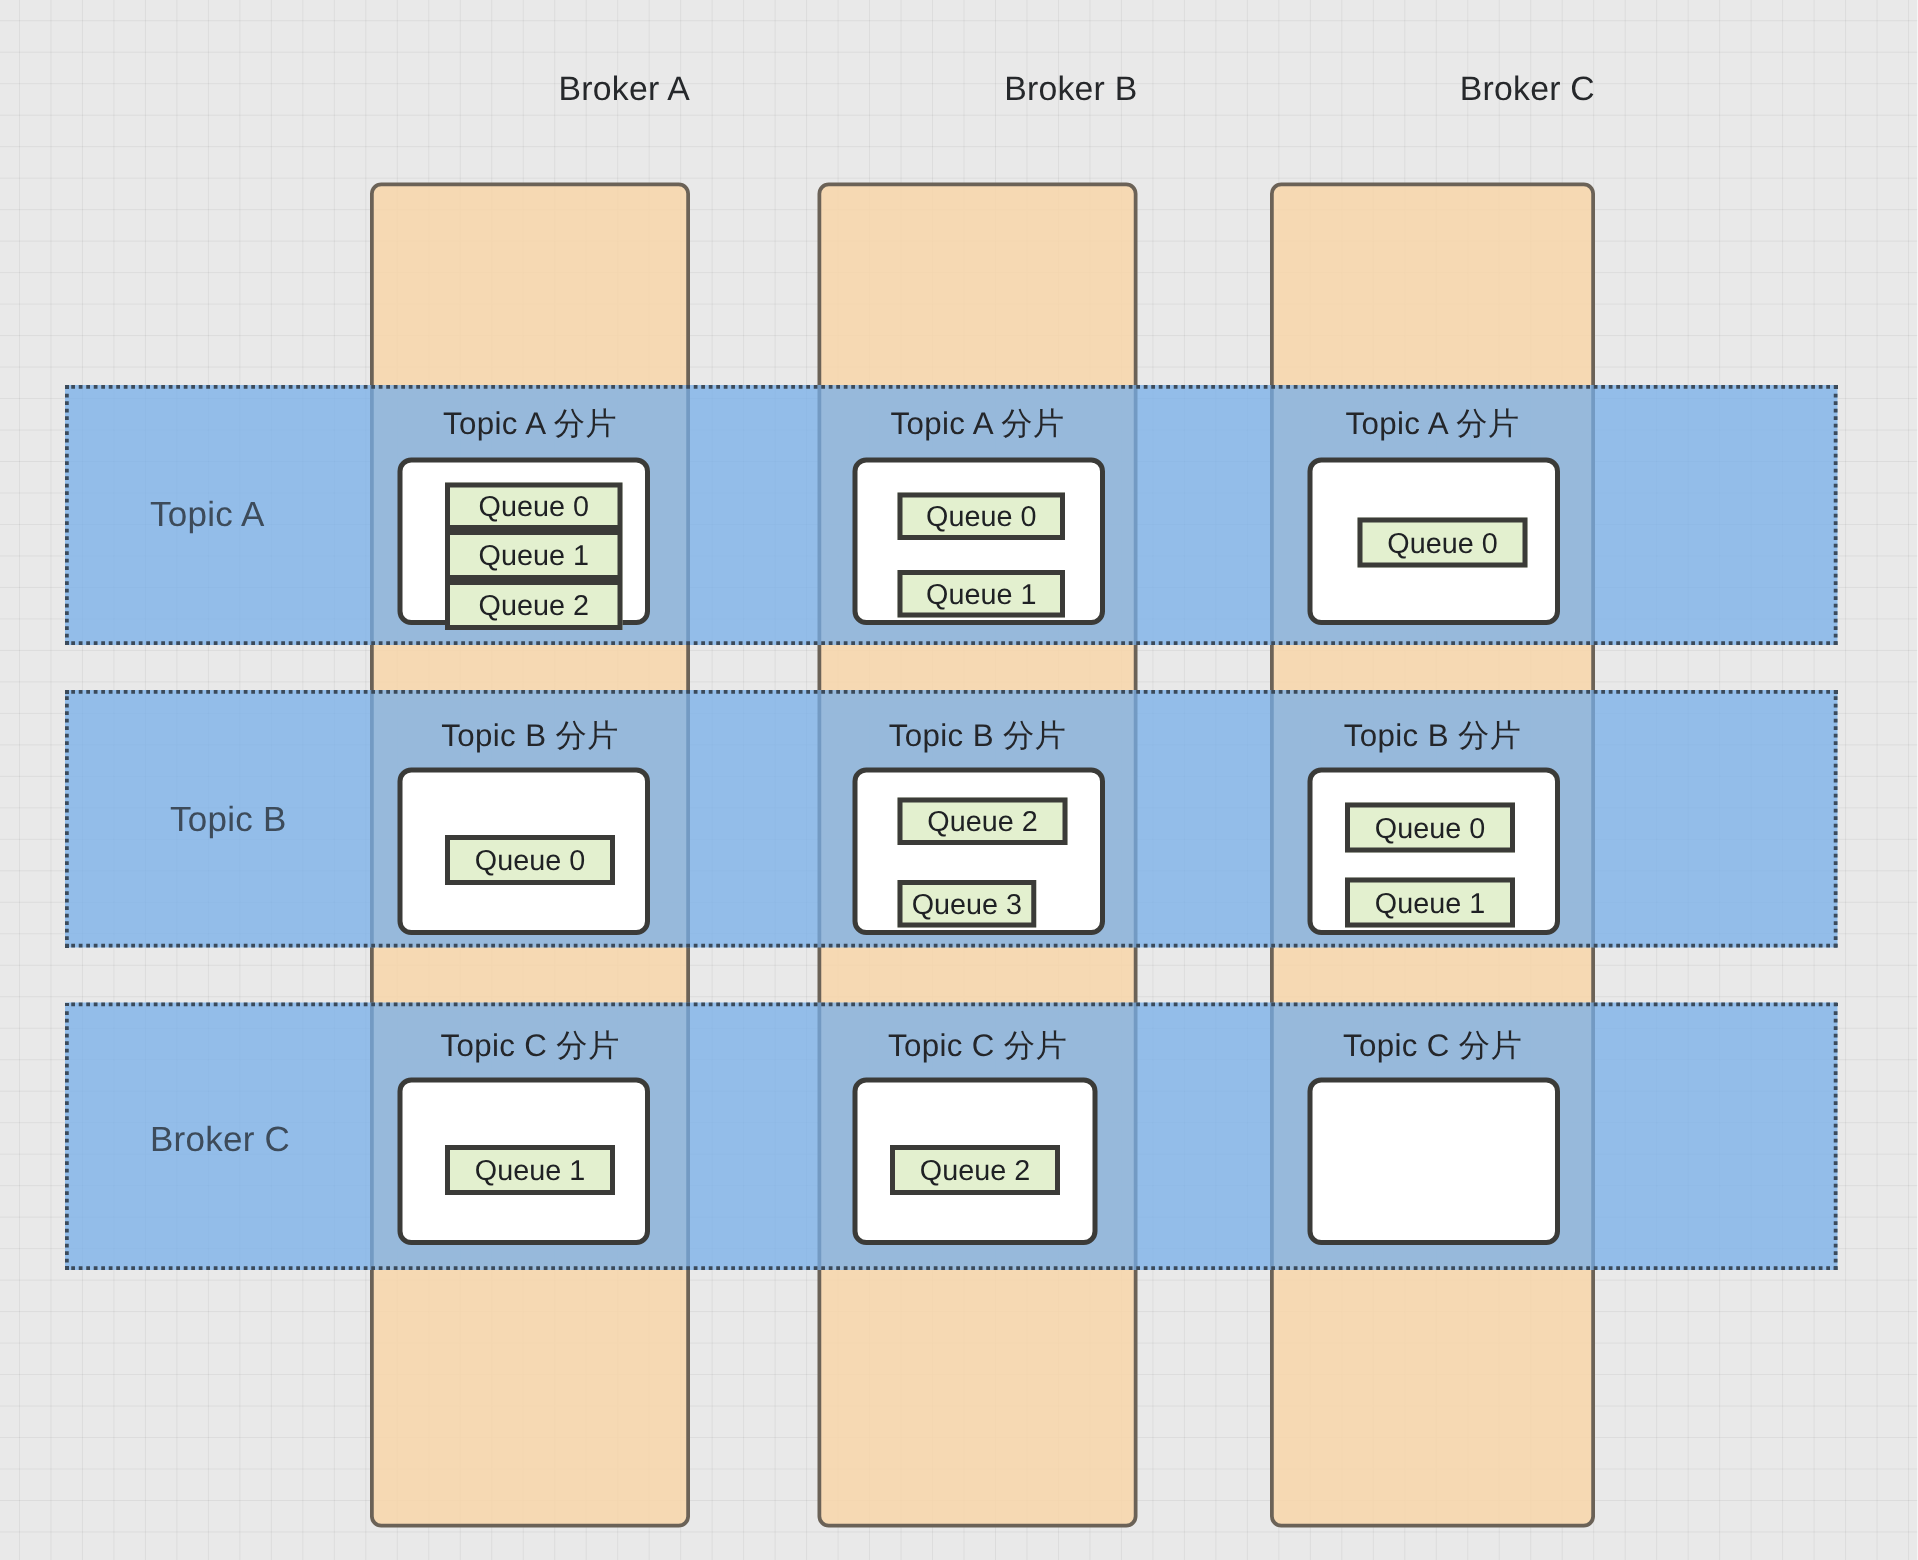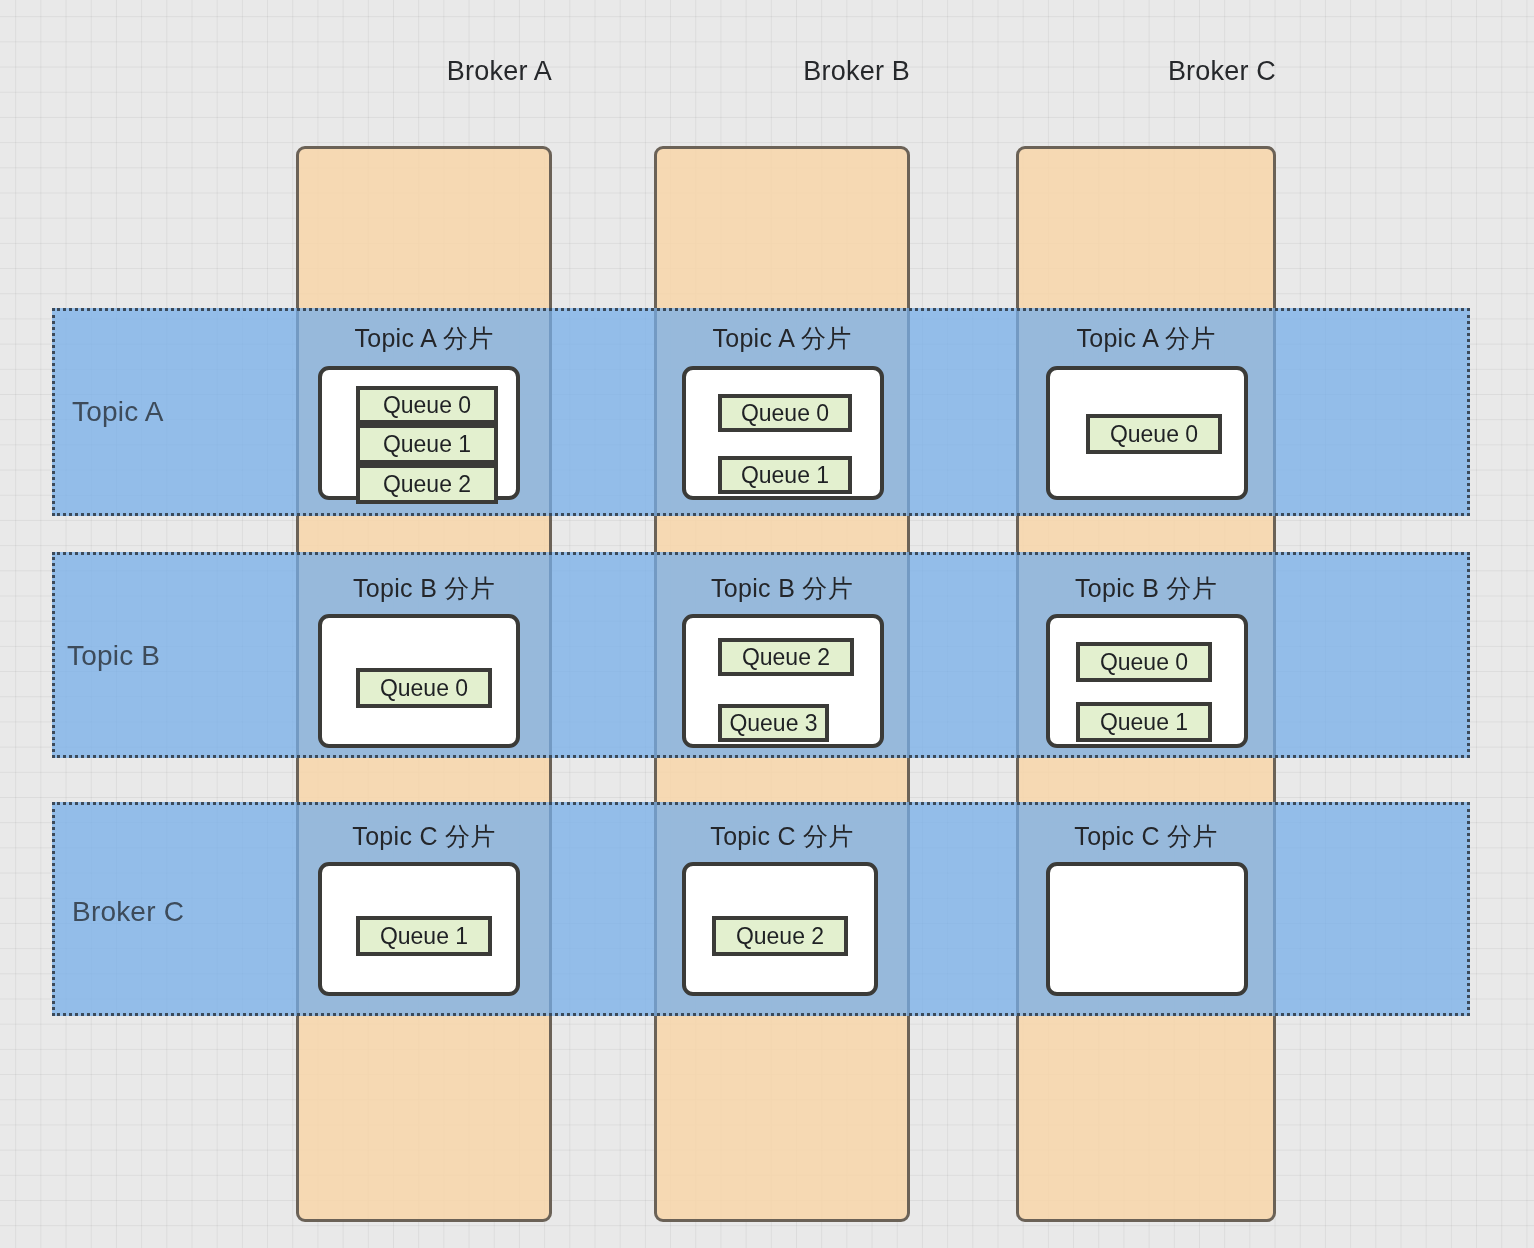--- a/index.html
+++ b/index.html
@@ -47,20 +47,21 @@
     box-sizing: border-box;
     background: rgba(117, 174, 233, 0.74);
     border: 3px dotted #3b4a5a;
   }
 
   .topic-row-label {
     position: absolute;
     font-size: 28px;
     color: #3d4b5a;
     letter-spacing: 0.2px;
+    margin-left: 48px;
   }
 
   
   .shard-title {
     position: absolute;
     box-sizing: border-box;
     text-align: center;
     font-size: 25px;
     color: #24262a;
     letter-spacing: 0.3px;
@@ -101,21 +102,21 @@
 
   <div class="broker-title" style="left:296px; top:56px; width:256px;">Broker A</div>
   <div class="broker-title" style="left:654px; top:56px; width:256px;">Broker B</div>
   <div class="broker-title" style="left:1016px; top:56px; width:260px;">Broker C</div>
 
   <div class="topic-row" style="left:52px; top:308px; width:1418px; height:208px;"></div>
   <div class="topic-row" style="left:52px; top:552px; width:1418px; height:206px;"></div>
   <div class="topic-row" style="left:52px; top:802px; width:1418px; height:214px;"></div>
 
   <div class="topic-row-label" style="left:72px; top:396px;">Topic A</div>
-  <div class="topic-row-label" style="left:67px; top:640px;">Topic B</div>
+  <div class="topic-row-label" style="left:88px; top:640px;">Topic B</div>
   <div class="topic-row-label" style="left:72px; top:896px;">Broker C</div>
 
   <div class="shard-title" style="left:296px; top:322px; width:256px;">Topic A 分片</div>
   <div class="shard-box" style="left:318px; top:366px; width:202px; height:134px;"></div>
   <div class="queue-chip tight" style="left:356px; top:386px; width:142px; height:38px;">Queue 0</div>
   <div class="queue-chip tight" style="left:356px; top:424px; width:142px; height:40px;">Queue 1</div>
   <div class="queue-chip tight" style="left:356px; top:464px; width:142px; height:40px;">Queue 2</div>
 
   <div class="shard-title" style="left:654px; top:322px; width:256px;">Topic A 分片</div>
   <div class="shard-box" style="left:682px; top:366px; width:202px; height:134px;"></div>

